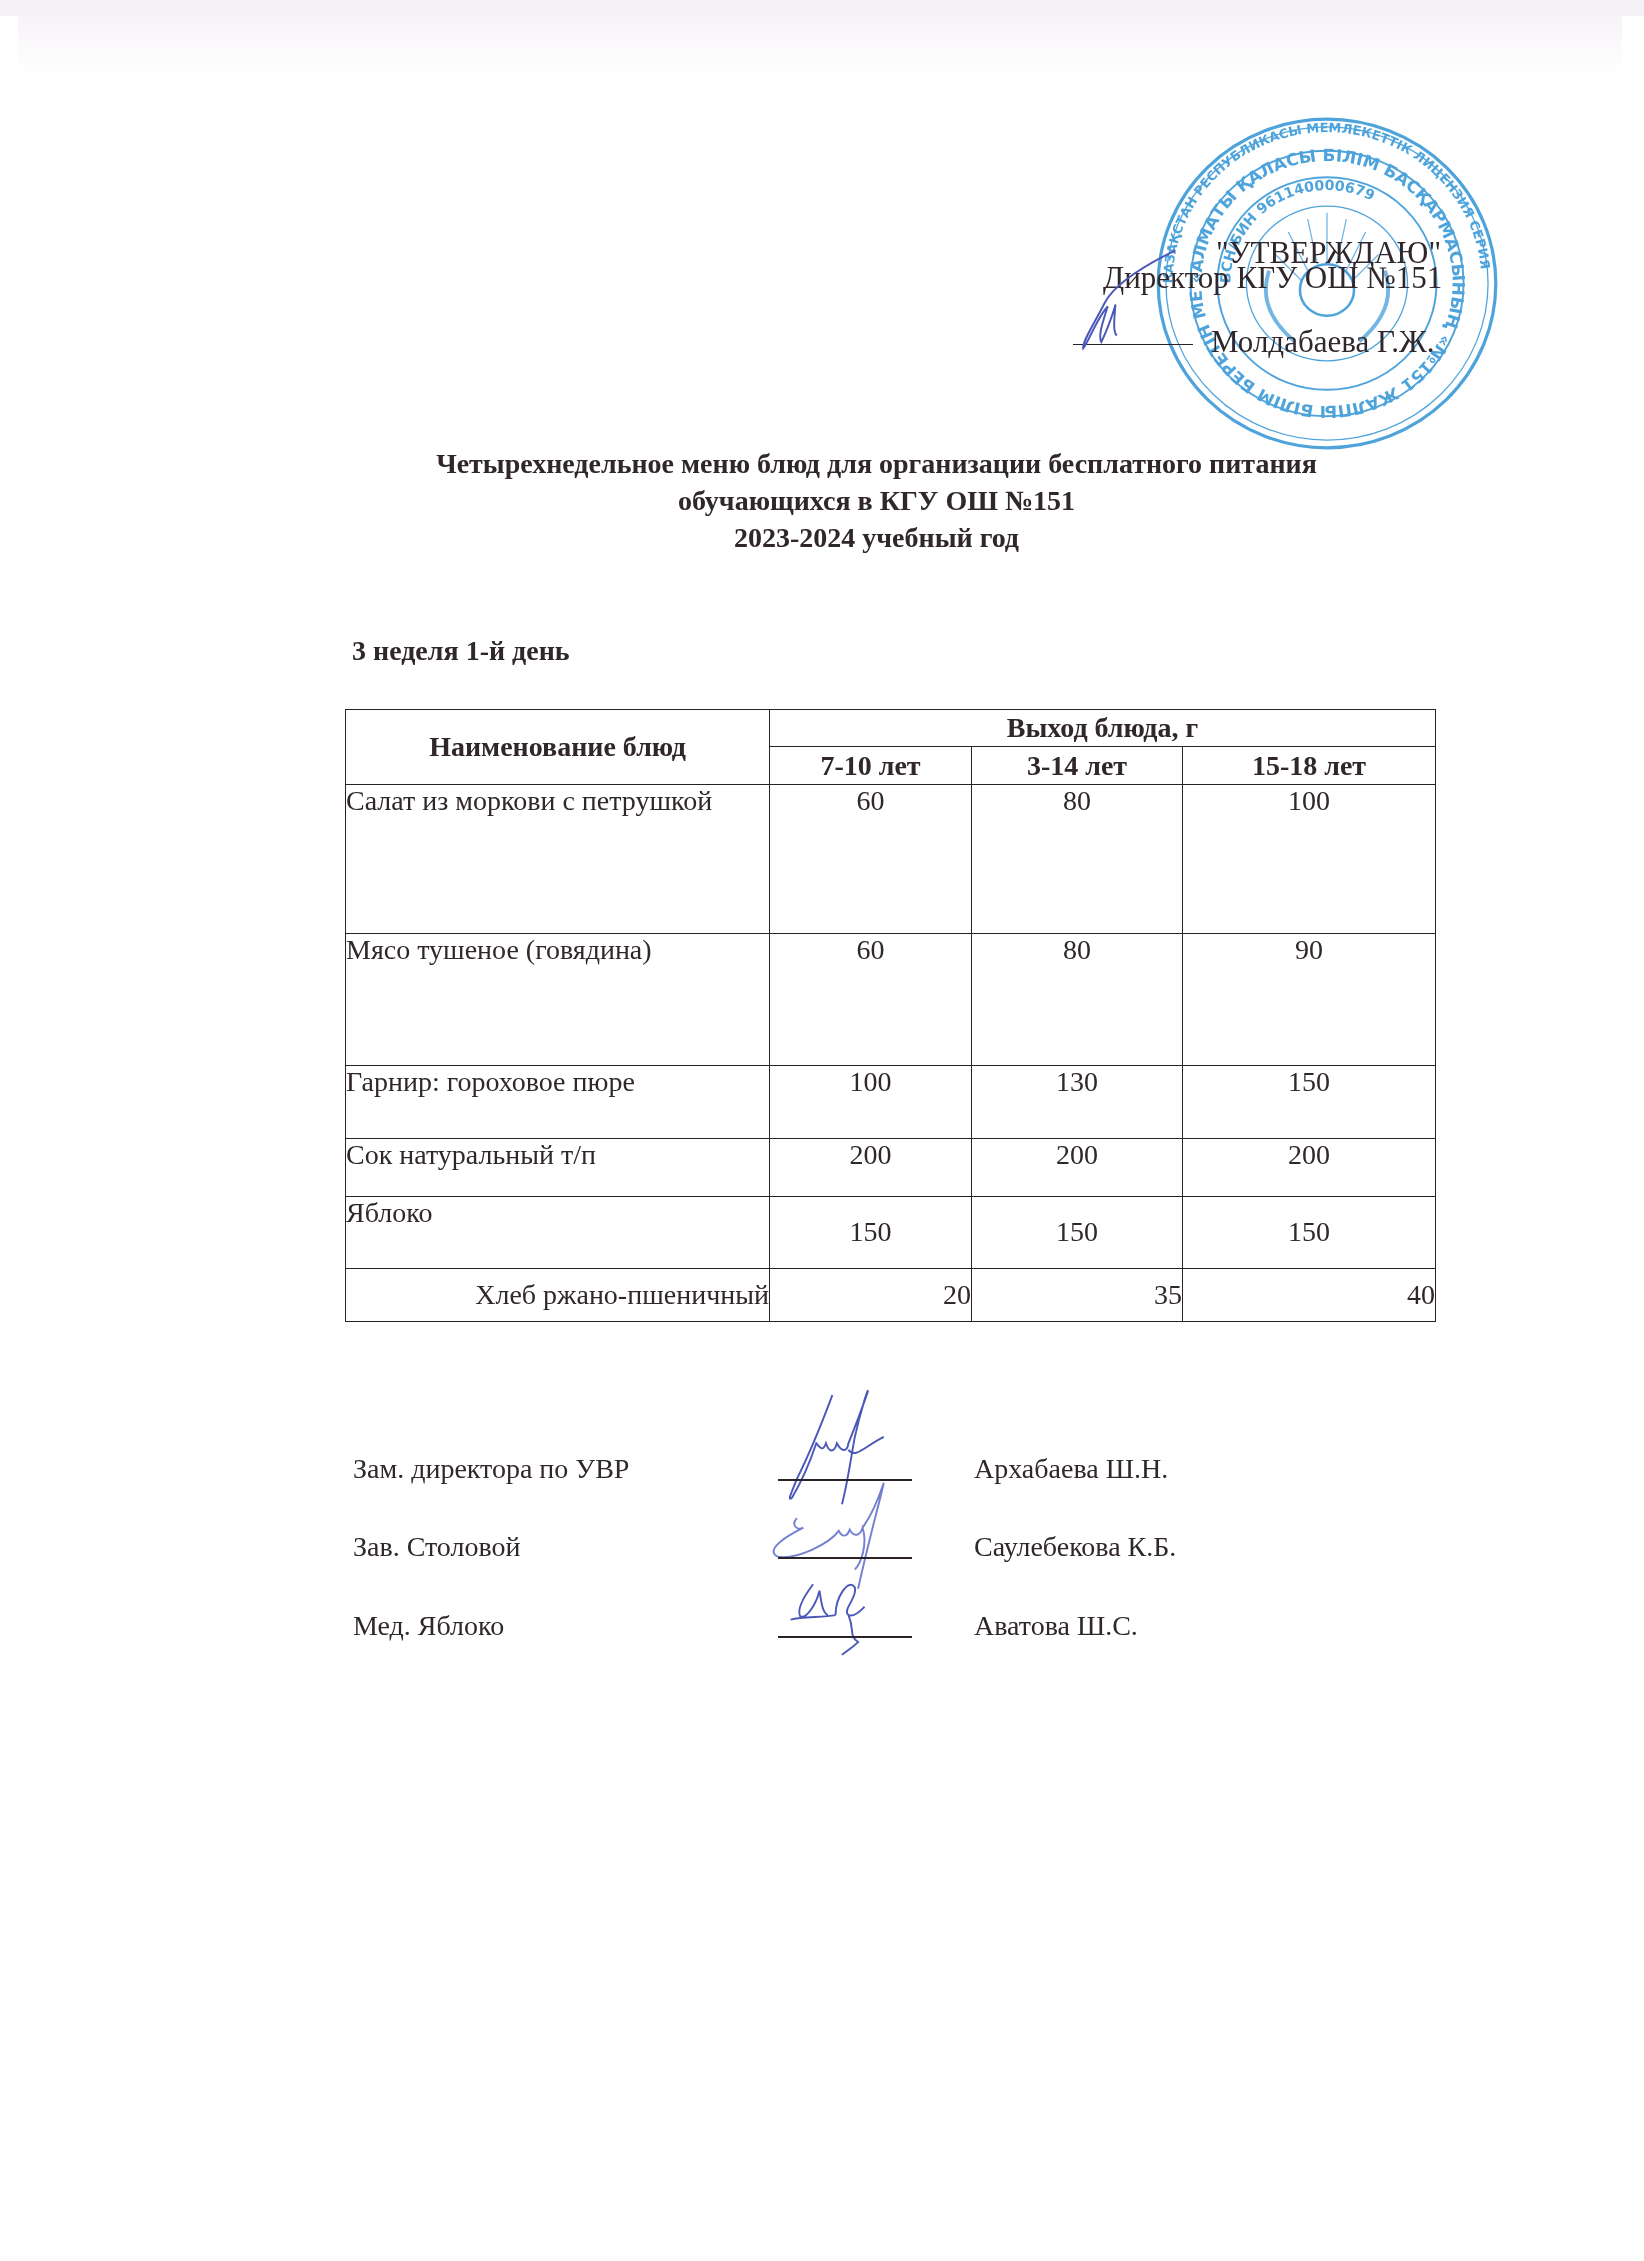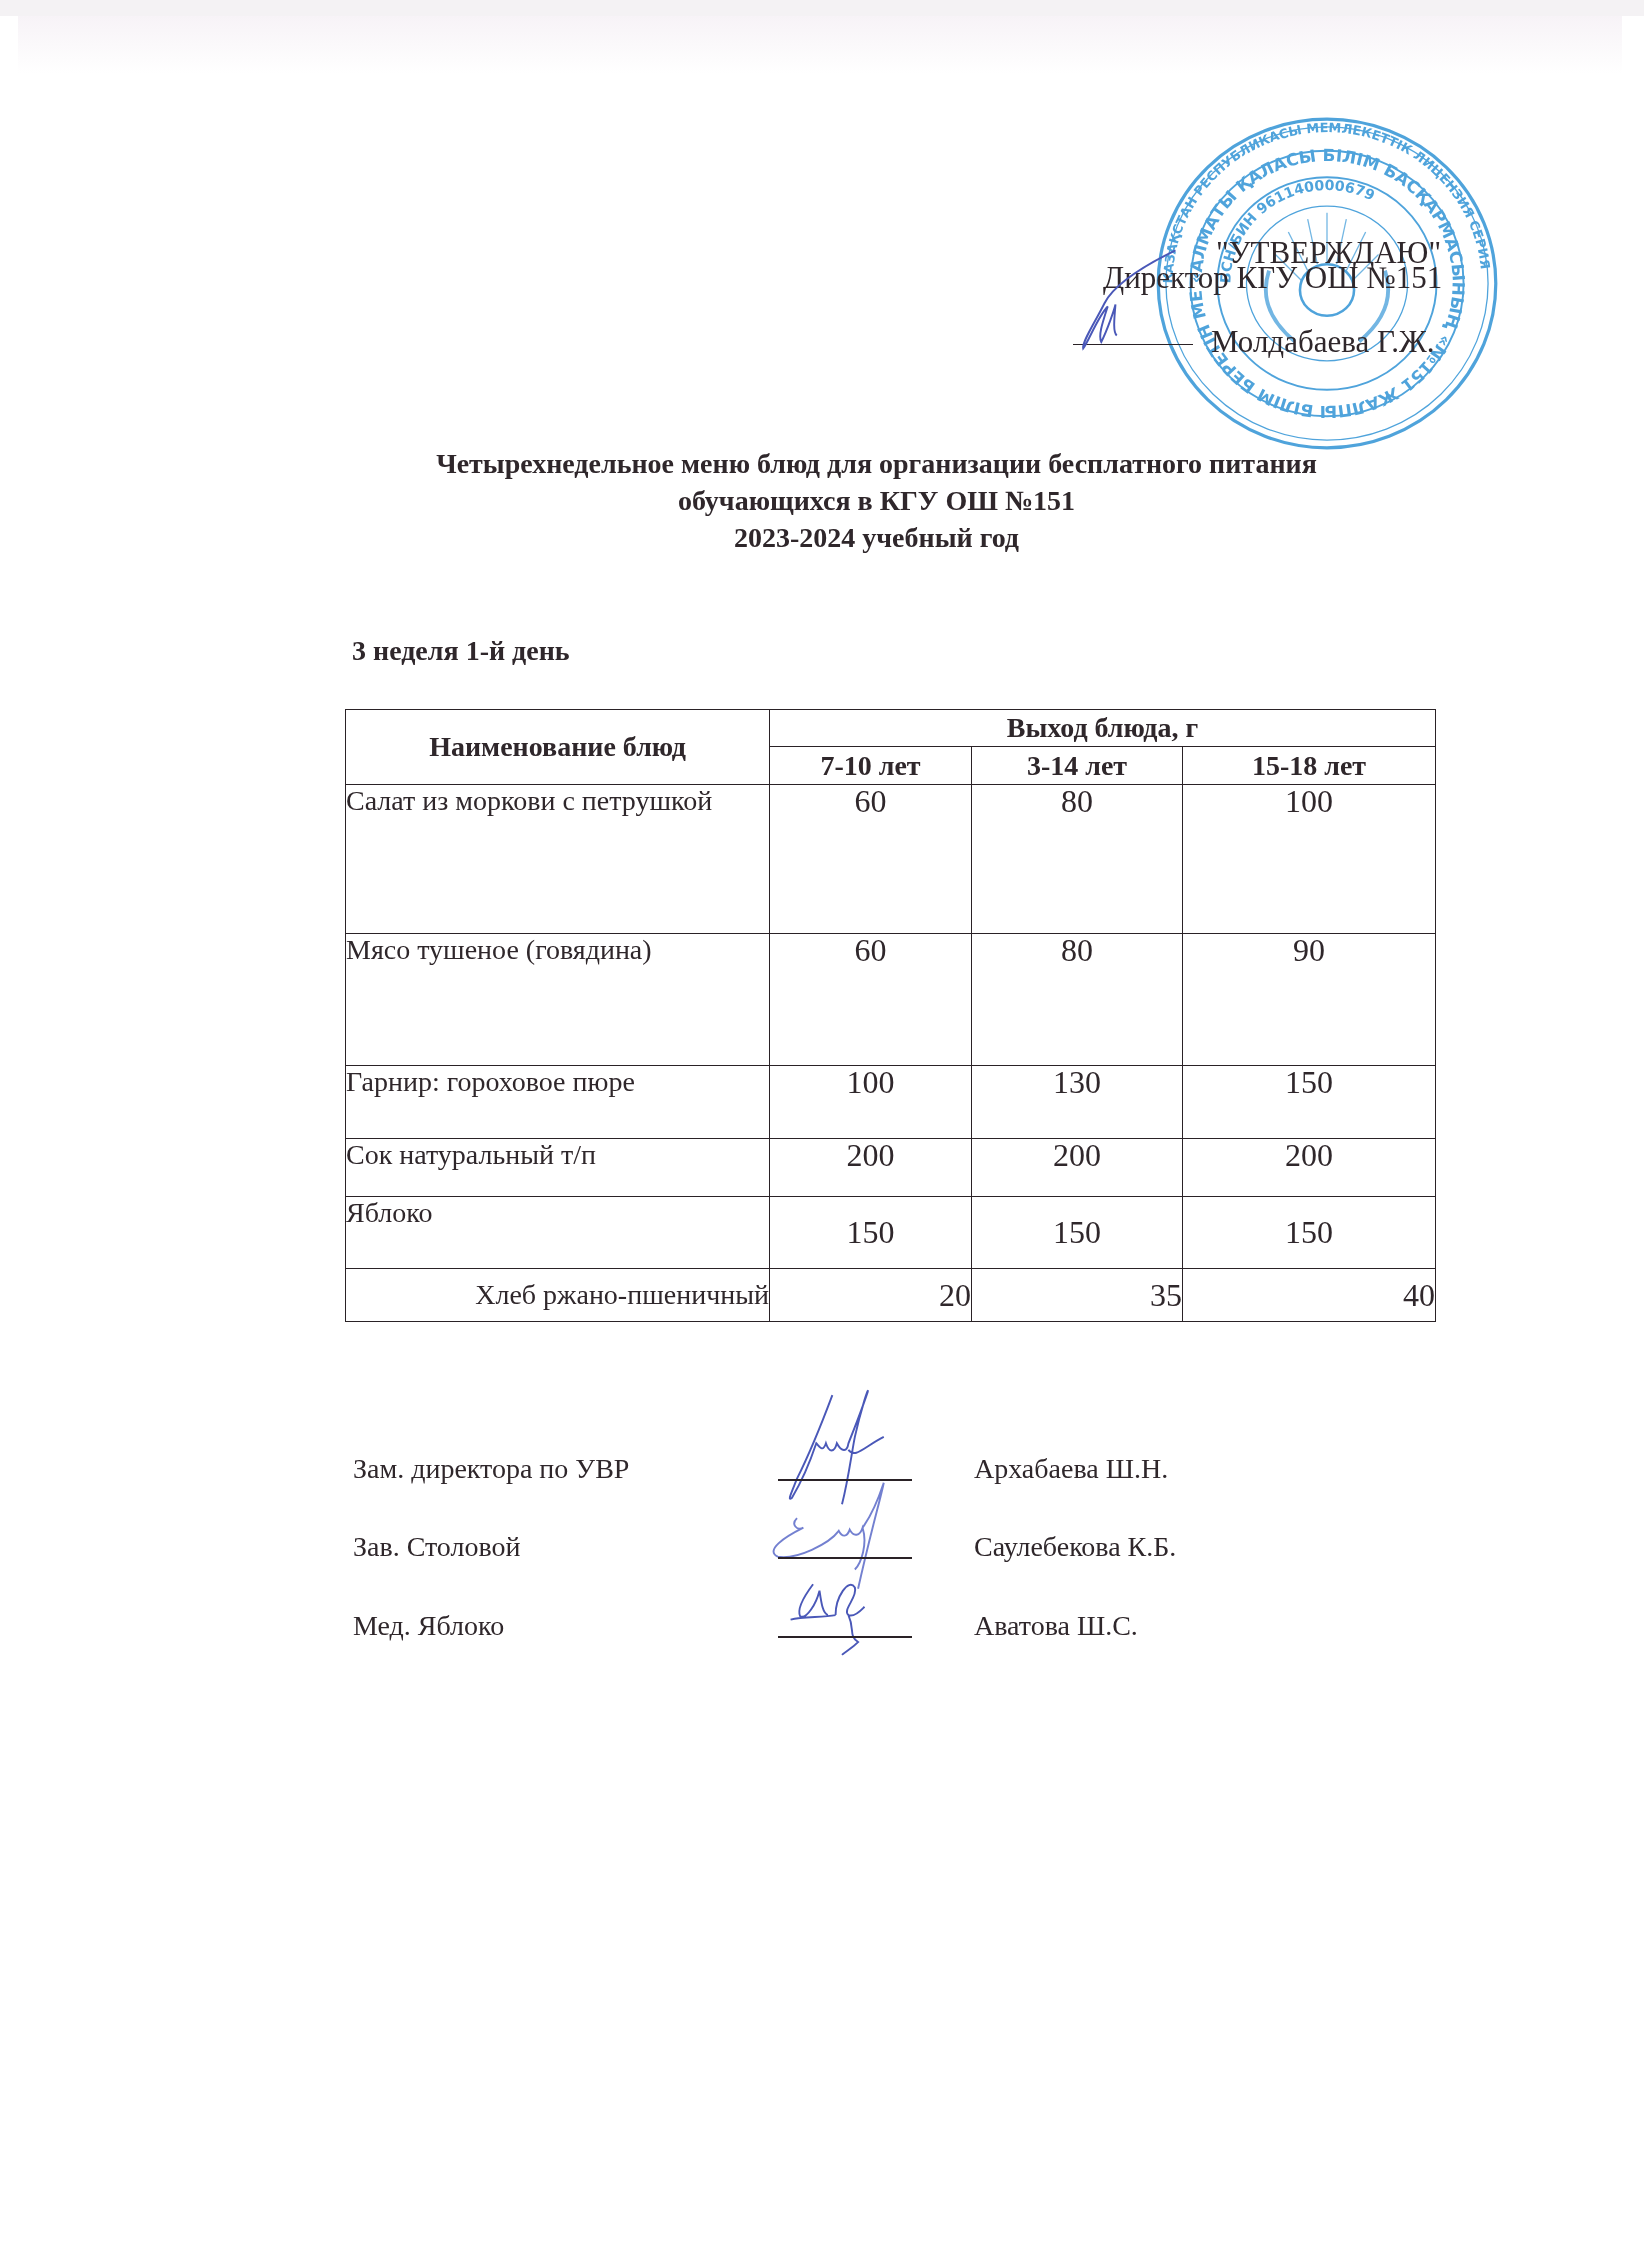--- a/index.html
+++ b/index.html
@@ -21,21 +21,21 @@
            font-weight: bold; font-size: 28px; line-height: 37px; }
   .day-label { position: absolute; left: 352px; top: 635px; font-weight: bold; font-size: 28px; white-space: nowrap; }
 
   table.menu { position: absolute; left: 345px; top: 709px; width: 1090px; border-collapse: collapse; table-layout: fixed; }
   table.menu td, table.menu th { border: 1.9px solid #2a2226; padding: 0; vertical-align: top; }
   table.menu th { font-weight: bold; font-size: 28px; vertical-align: middle; text-align: center; }
   table.menu col.c1 { width: 424px; } table.menu col.c2 { width: 202px; }
   table.menu col.c3 { width: 211px; } table.menu col.c4 { width: 253px; }
   tr.h1 th { height: 36px; } tr.h2 th { height: 37px; text-align: center; }
   td.name { font-size: 28px; line-height: 32px; padding: 5.2px 2.6px 0 3.9px; white-space: nowrap; }
-  td.num { font-size: 32px; line-height: 32px; text-align: center; padding-top: 5.2px; }
+  td.num { font-size: 28px; line-height: 32px; text-align: center; padding-top: 5.2px; }
   tr.r1 td { height: 148px; } tr.r2 td { height: 131px; margin-top: 10px; } tr.r3 td { height: 72px; }
   tr.r4 td { height: 57px; } tr.r5 td { height: 52px; } tr.r6 td { height: 52px; text-align: right; }
   tr.r5 td.num { padding-top: 19.3px; } tr.r6 td { vertical-align: middle; padding-top: 0; }
 
   .signers { position: absolute; left: 353px; top: 1453px; width: 902px; }
   .signer { position: absolute; left: 0; width: 902px; height: 77px; }
   .signer .role { position: absolute; left: 0; top: 0; font-size: 28px; white-space: nowrap; }
   .signer .name { position: absolute; left: 621px; top: 0; font-size: 28px; white-space: nowrap; }
   .signer .line { position: absolute; left: 425px; top: 26px; width: 134px; height: 1.9px; background: #2a2226; }
   .signer .sig { position: absolute; left: 399px; top: -71px; width: 180px; height: 129px; }

